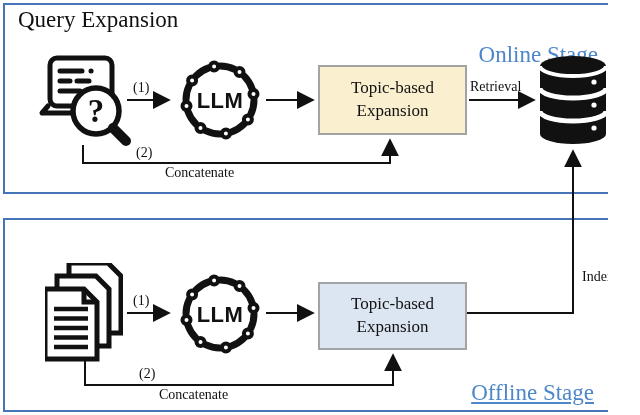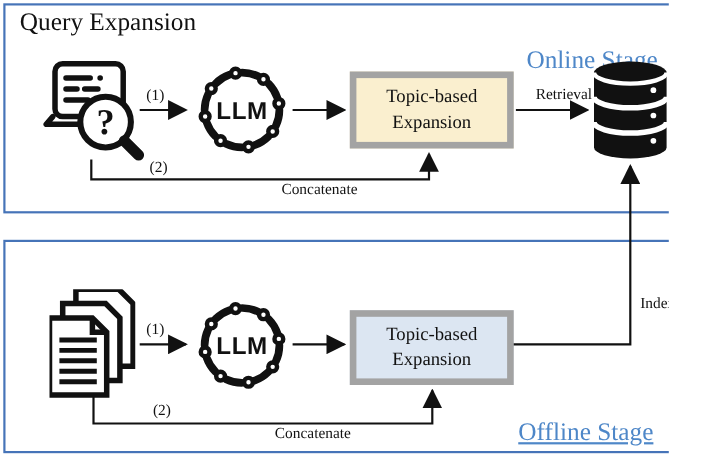--- a/index.html
+++ b/index.html
@@ -6,30 +6,30 @@
   .canvas {
     position:relative; width:608px; height:415px; background:#ffffff;
     font-family:"Liberation Serif","DejaVu Serif",serif; color:#111111; overflow:hidden;
   }
   .panel { position:absolute; box-sizing:border-box; border:2px solid #4674B8; background:#ffffff; z-index:1; }
   .panel-online  { left:3px; top:3px;   width:632px; height:191px; }
   .panel-offline { left:3px; top:218px; width:632px; height:194px; }
   .section-title { position:absolute; z-index:4; font-size:23px; white-space:nowrap; }
   .stage-label   { position:absolute; z-index:4; font-size:23px; color:#4E87C8; white-space:nowrap; }
   .expansion-box {
-    position:absolute; z-index:2; box-sizing:border-box; border:6px solid #a3a3a3;
+    position:absolute; z-index:2; box-sizing:border-box; border:2px solid #a3a3a3;
     display:flex; flex-direction:column; justify-content:center; align-items:center;
     font-size:17px; line-height:1.35; text-align:center;
   }
   .box-online  { left:318px; top:65px;  width:149px; height:70px; background:#FAEFCF; }
   .box-offline { left:318px; top:282px; width:149px; height:68px; background:#DCE6F2; }
   .overlay { position:absolute; left:0; top:0; width:640px; height:415px; z-index:3; pointer-events:none; }
   .icon { position:absolute; z-index:4; }
   .flow-label { position:absolute; z-index:4; font-size:14px; white-space:nowrap; }
-  .center { text-align:right;font-family:Liberation Serif, serif; }
+  .center { text-align:left;font-family:Liberation Serif, serif; }
 </style>
 </head>
 <body>
 
 <div class="canvas">
 
   <div class="panel panel-online"></div>
   <div class="panel panel-offline"></div>
 
   <svg class="overlay" viewBox="0 0 640 415">
@@ -139,21 +139,21 @@
     </g>
     <text x="48" y="56" text-anchor="middle" font-size="22" font-weight="bold" letter-spacing="0.5" font-family="Liberation Sans, DejaVu Sans, sans-serif" fill="#111111">LLM</text>
   </svg>
 
   <div class="expansion-box box-offline">
     <span>Topic-based</span>
     <span>Expansion</span>
   </div>
 
   <div class="flow-label" style="left:133px; top:80px;">(1)</div>
-  <div class="flow-label" style="left:470px; top:79px;margin-left:17px;">Retrieval</div>
+  <div class="flow-label" style="left:470px; top:79px;">Retrieval</div>
   <div class="flow-label" style="left:136px; top:145px;">(2)</div>
   <div class="flow-label center" style="left:165px; top:165px; width:160px;">Concatenate</div>
 
   <div class="flow-label" style="left:133px; top:293px;">(1)</div>
   <div class="flow-label" style="left:582px; top:269px;">Index</div>
   <div class="flow-label" style="left:139px; top:366px;">(2)</div>
   <div class="flow-label center" style="left:159px; top:387px; width:160px;">Concatenate</div>
 
 </div>
 

